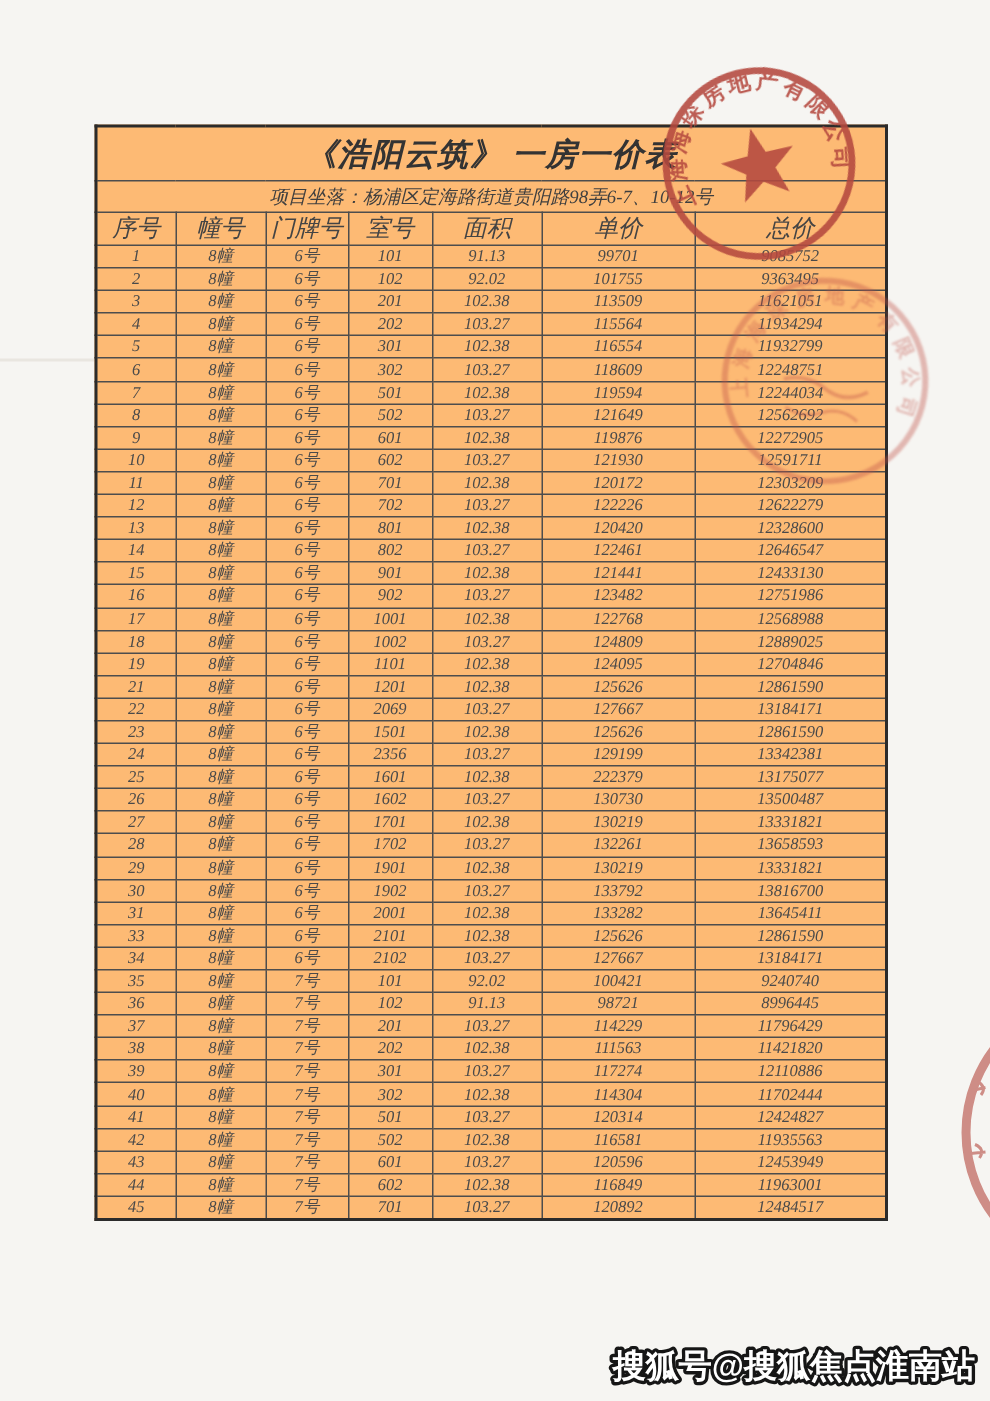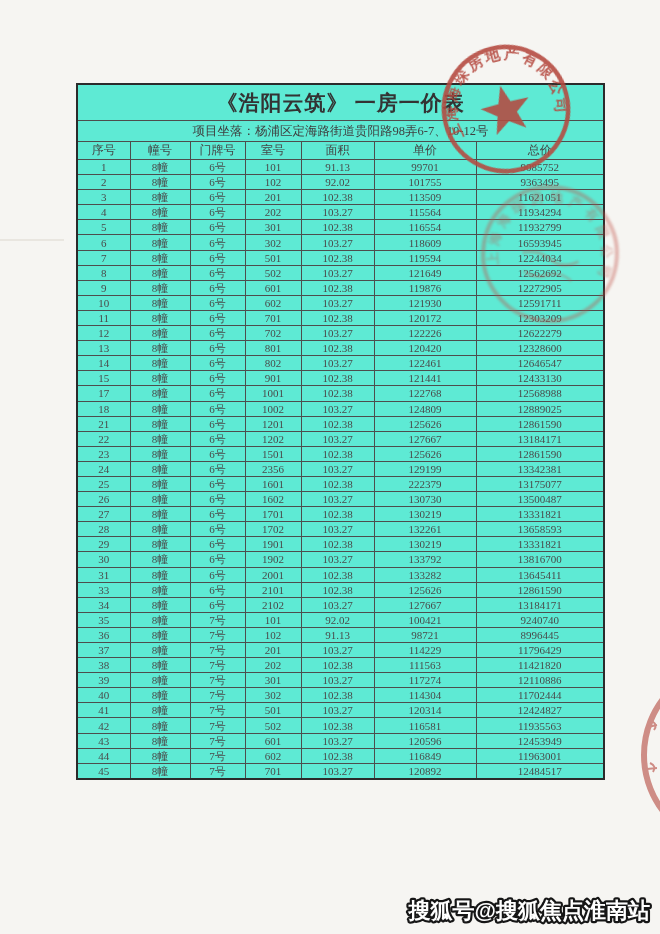--- a/index.html
+++ b/index.html
@@ -9,39 +9,39 @@
     font-family:"Liberation Serif","DejaVu Serif",serif;
     overflow:hidden;
   }
   .page{position:relative;width:660px;height:934px;background:#f6f5f2;overflow:hidden;}
 
   
   .stray-line{position:absolute;left:0;top:239px;width:64px;height:2px;background:#e9e6e0;}
 
   
   .doc-table{
-    position:absolute;left:76px;top:83px;width:527px;
+    position:absolute;left:63px;top:83px;width:527px;
     border-collapse:collapse;table-layout:fixed;
-    background:#5eead4;color:#474747;
+    background:#fdba74;color:#474747;font-style:italic;
   }
   .doc-table td,.doc-table th{
     border:1px solid #4d4d4d;
     text-align:center;vertical-align:middle;
     padding:0;overflow:hidden;white-space:nowrap;
   }
   .doc-table{border:2px solid #2b2b2b;}
   .title-cell{
     height:35px;font-size:21px;font-weight:700;color:#333;
     letter-spacing:1px;border-bottom:2px solid #2b2b2b;
   }
   .loc-cell{
     height:20px;font-size:12.5px;text-align:left;color:#3f3f3f;
     padding-left:5px;border-bottom:2px solid #2b2b2b;
   }
-  .doc-table thead th{height:16px;font-size:12px;font-weight:400;color:#444;}
+  .doc-table thead th{height:16px;font-size:16px;font-weight:400;color:#444;}
   .doc-table tbody td{height:14.1px;line-height:14px;font-size:11px;color:#4a4a4a;}
 
   
   .seal{position:absolute;pointer-events:none;}
   .seal-top{left:436px;top:38px;width:140px;height:142px;transform:rotate(-14deg);filter:blur(0.4px);opacity:0.88;}
   .seal-mid{left:474px;top:178px;width:152px;height:152px;transform:rotate(9deg);filter:blur(0.8px);opacity:0.38;}
   .seal-edge{right:0;top:655px;width:56px;height:200px;filter:blur(0.5px);opacity:0.6;}
 
   
   .watermark{position:absolute;left:398px;top:889px;width:258px;height:40px;pointer-events:none;}
@@ -126,21 +126,21 @@
           <td>116554</td>
           <td>11932799</td>
         </tr>
         <tr>
           <td>6</td>
           <td>8幢</td>
           <td>6号</td>
           <td>302</td>
           <td>103.27</td>
           <td>118609</td>
-          <td>16593945</td>
+          <td>12248751</td>
         </tr>
         <tr>
           <td>7</td>
           <td>8幢</td>
           <td>6号</td>
           <td>501</td>
           <td>102.38</td>
           <td>119594</td>
           <td>12244034</td>
         </tr>
@@ -210,51 +210,69 @@
         <tr>
           <td>15</td>
           <td>8幢</td>
           <td>6号</td>
           <td>901</td>
           <td>102.38</td>
           <td>121441</td>
           <td>12433130</td>
         </tr>
         <tr>
+          <td>16</td>
+          <td>8幢</td>
+          <td>6号</td>
+          <td>902</td>
+          <td>103.27</td>
+          <td>123482</td>
+          <td>12751986</td>
+        </tr>
+        <tr>
           <td>17</td>
           <td>8幢</td>
           <td>6号</td>
           <td>1001</td>
           <td>102.38</td>
           <td>122768</td>
           <td>12568988</td>
         </tr>
         <tr>
           <td>18</td>
           <td>8幢</td>
           <td>6号</td>
           <td>1002</td>
           <td>103.27</td>
           <td>124809</td>
           <td>12889025</td>
         </tr>
         <tr>
+          <td>19</td>
+          <td>8幢</td>
+          <td>6号</td>
+          <td>1101</td>
+          <td>102.38</td>
+          <td>124095</td>
+          <td>12704846</td>
+        </tr>
+        <tr>
           <td>21</td>
           <td>8幢</td>
           <td>6号</td>
           <td>1201</td>
           <td>102.38</td>
           <td>125626</td>
           <td>12861590</td>
         </tr>
         <tr>
           <td>22</td>
           <td>8幢</td>
           <td>6号</td>
-          <td>1202</td>
+          <td>2069</td>
           <td>103.27</td>
           <td>127667</td>
           <td>13184171</td>
         </tr>
         <tr>
           <td>23</td>
           <td>8幢</td>
           <td>6号</td>
           <td>1501</td>
           <td>102.38</td>

